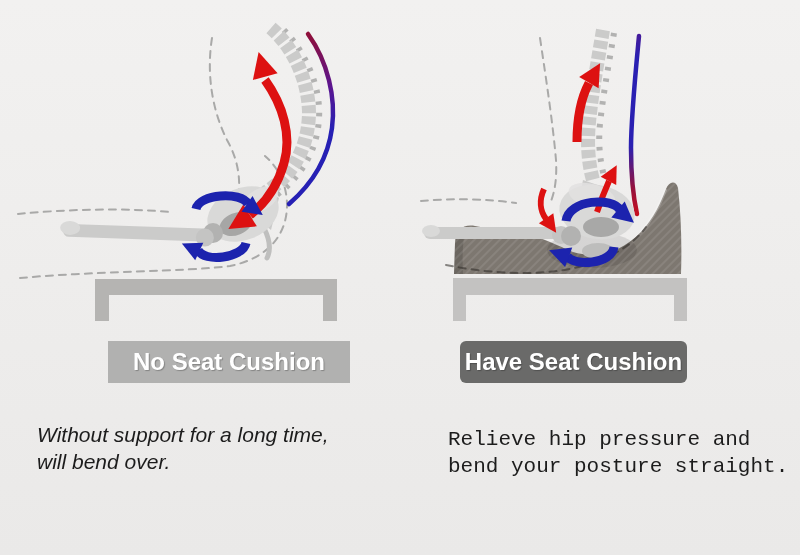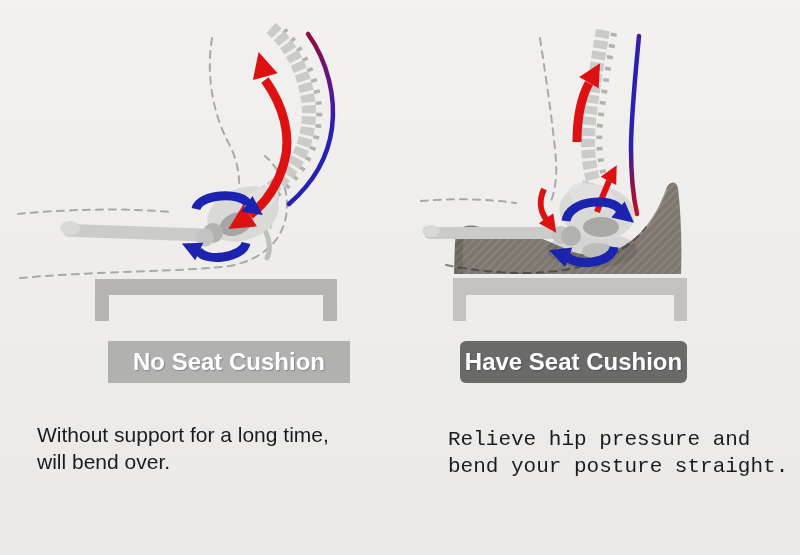--- a/index.html
+++ b/index.html
@@ -37,21 +37,21 @@
     text-align:center;font-size:24px;font-weight:bold;
     color:var(--label-text,#ffffff);
     text-shadow:1px 1px 1px rgba(0,0,0,.25);
   }
   .label-left{left:95px;width:242px;background:var(--label-left-bg,#b1b1b0);margin-left:13px;}
   .label-right{left:460px;width:227px;background:var(--label-right-bg,#6a6a69);border-radius:6px;}
   .caption{
     position:absolute;font-size:21px;line-height:27px;
     color:var(--caption-text,#1c1c1c);white-space:nowrap;
   }
-  .caption-left{left:37px;top:421px;}
+  .caption-left{left:37px;top:421px;font-style:italic;}
   .caption-right{left:448px;top:426px;font-family:Liberation Mono, monospace;}
 </style>
 </head>
 <body>
 
 <div class="stage">
 
   <svg class="art" viewBox="0 0 800 555" aria-hidden="true">
     <defs>
       <path id="ah" d="M -3,-8 L 13,0 L -3,8 Z"></path>

